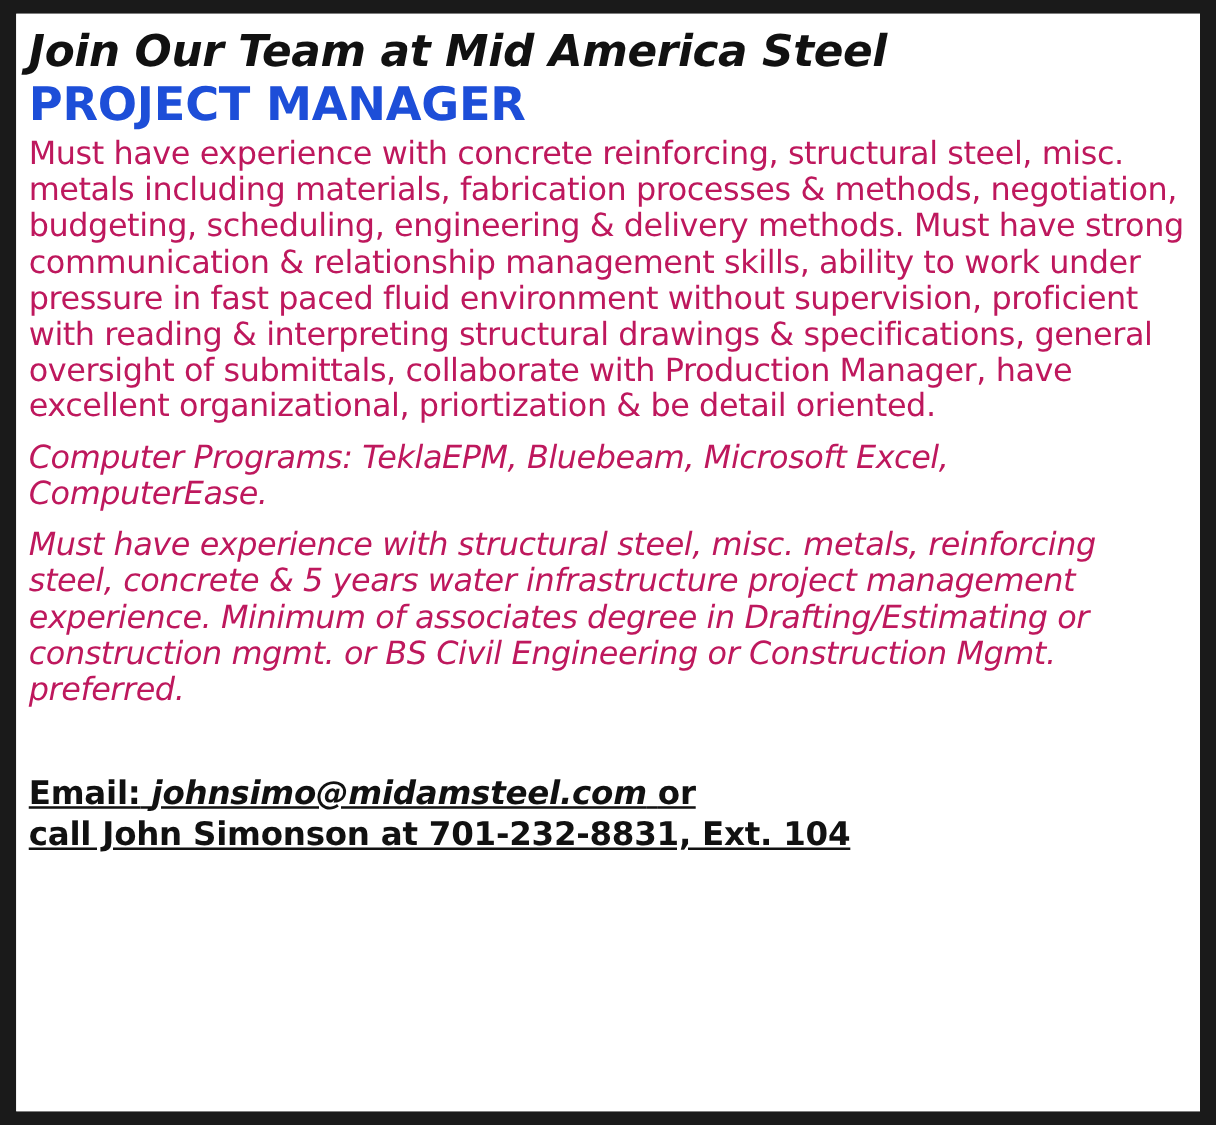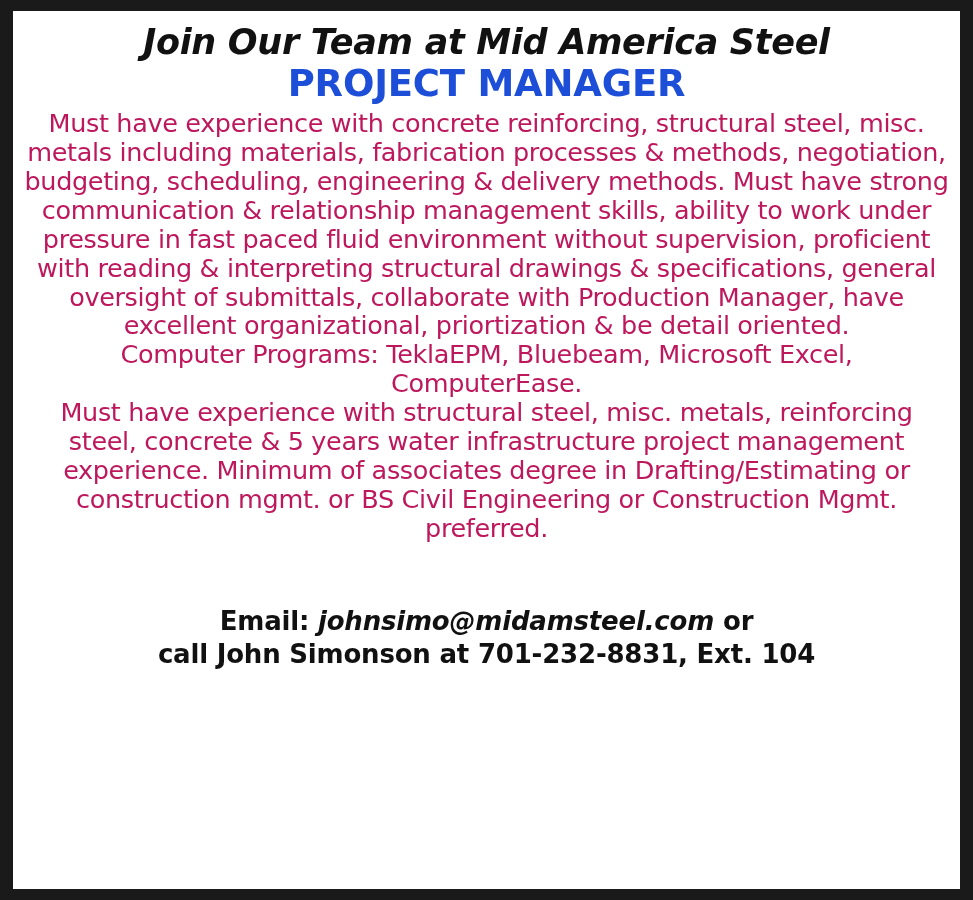--- a/index.html
+++ b/index.html
@@ -23,21 +23,20 @@
     border-right: 13px solid #1a1a1a;
     padding: 0;
     position: relative;
   }
   .ad-inner {
     box-sizing: border-box;
     width: 100%;
     height: 100%;
     background: #ffffff;
     padding: 6px 10px 0 10px;
-    text-align: center;
     overflow: hidden;
   }
   .headline {
     font-family: "DejaVu Sans", sans-serif;
     font-style: italic;
     font-weight: bold;
     font-size: 35px;
     line-height: 1.12;
     color: #111111;
     letter-spacing: -0.3px;
@@ -54,33 +53,35 @@
   }
   .body-block {
     font-family: "DejaVu Sans", sans-serif;
     font-size: 25.5px;
     line-height: 1.135;
     color: #be185d;
     margin: 0;
     letter-spacing: -0.35px;
   }
   .body-block.tight {
-    margin-top: 0;
+    margin-top: 12px;
+    font-style: italic;
   }
   .gap {
     height: 26px;
   }
   .contact-block {
     font-family: "DejaVu Sans", sans-serif;
     font-weight: bold;
     font-size: 26px;
     line-height: 1.27;
     color: #111111;
     letter-spacing: -0.2px;
-    margin: 10px;
+    margin: 0;
+    text-decoration: underline;
   }
   .ital {
     font-style: italic;
   }
   .line {
     display: block;
   }
 </style>
 </head>
 <body>

